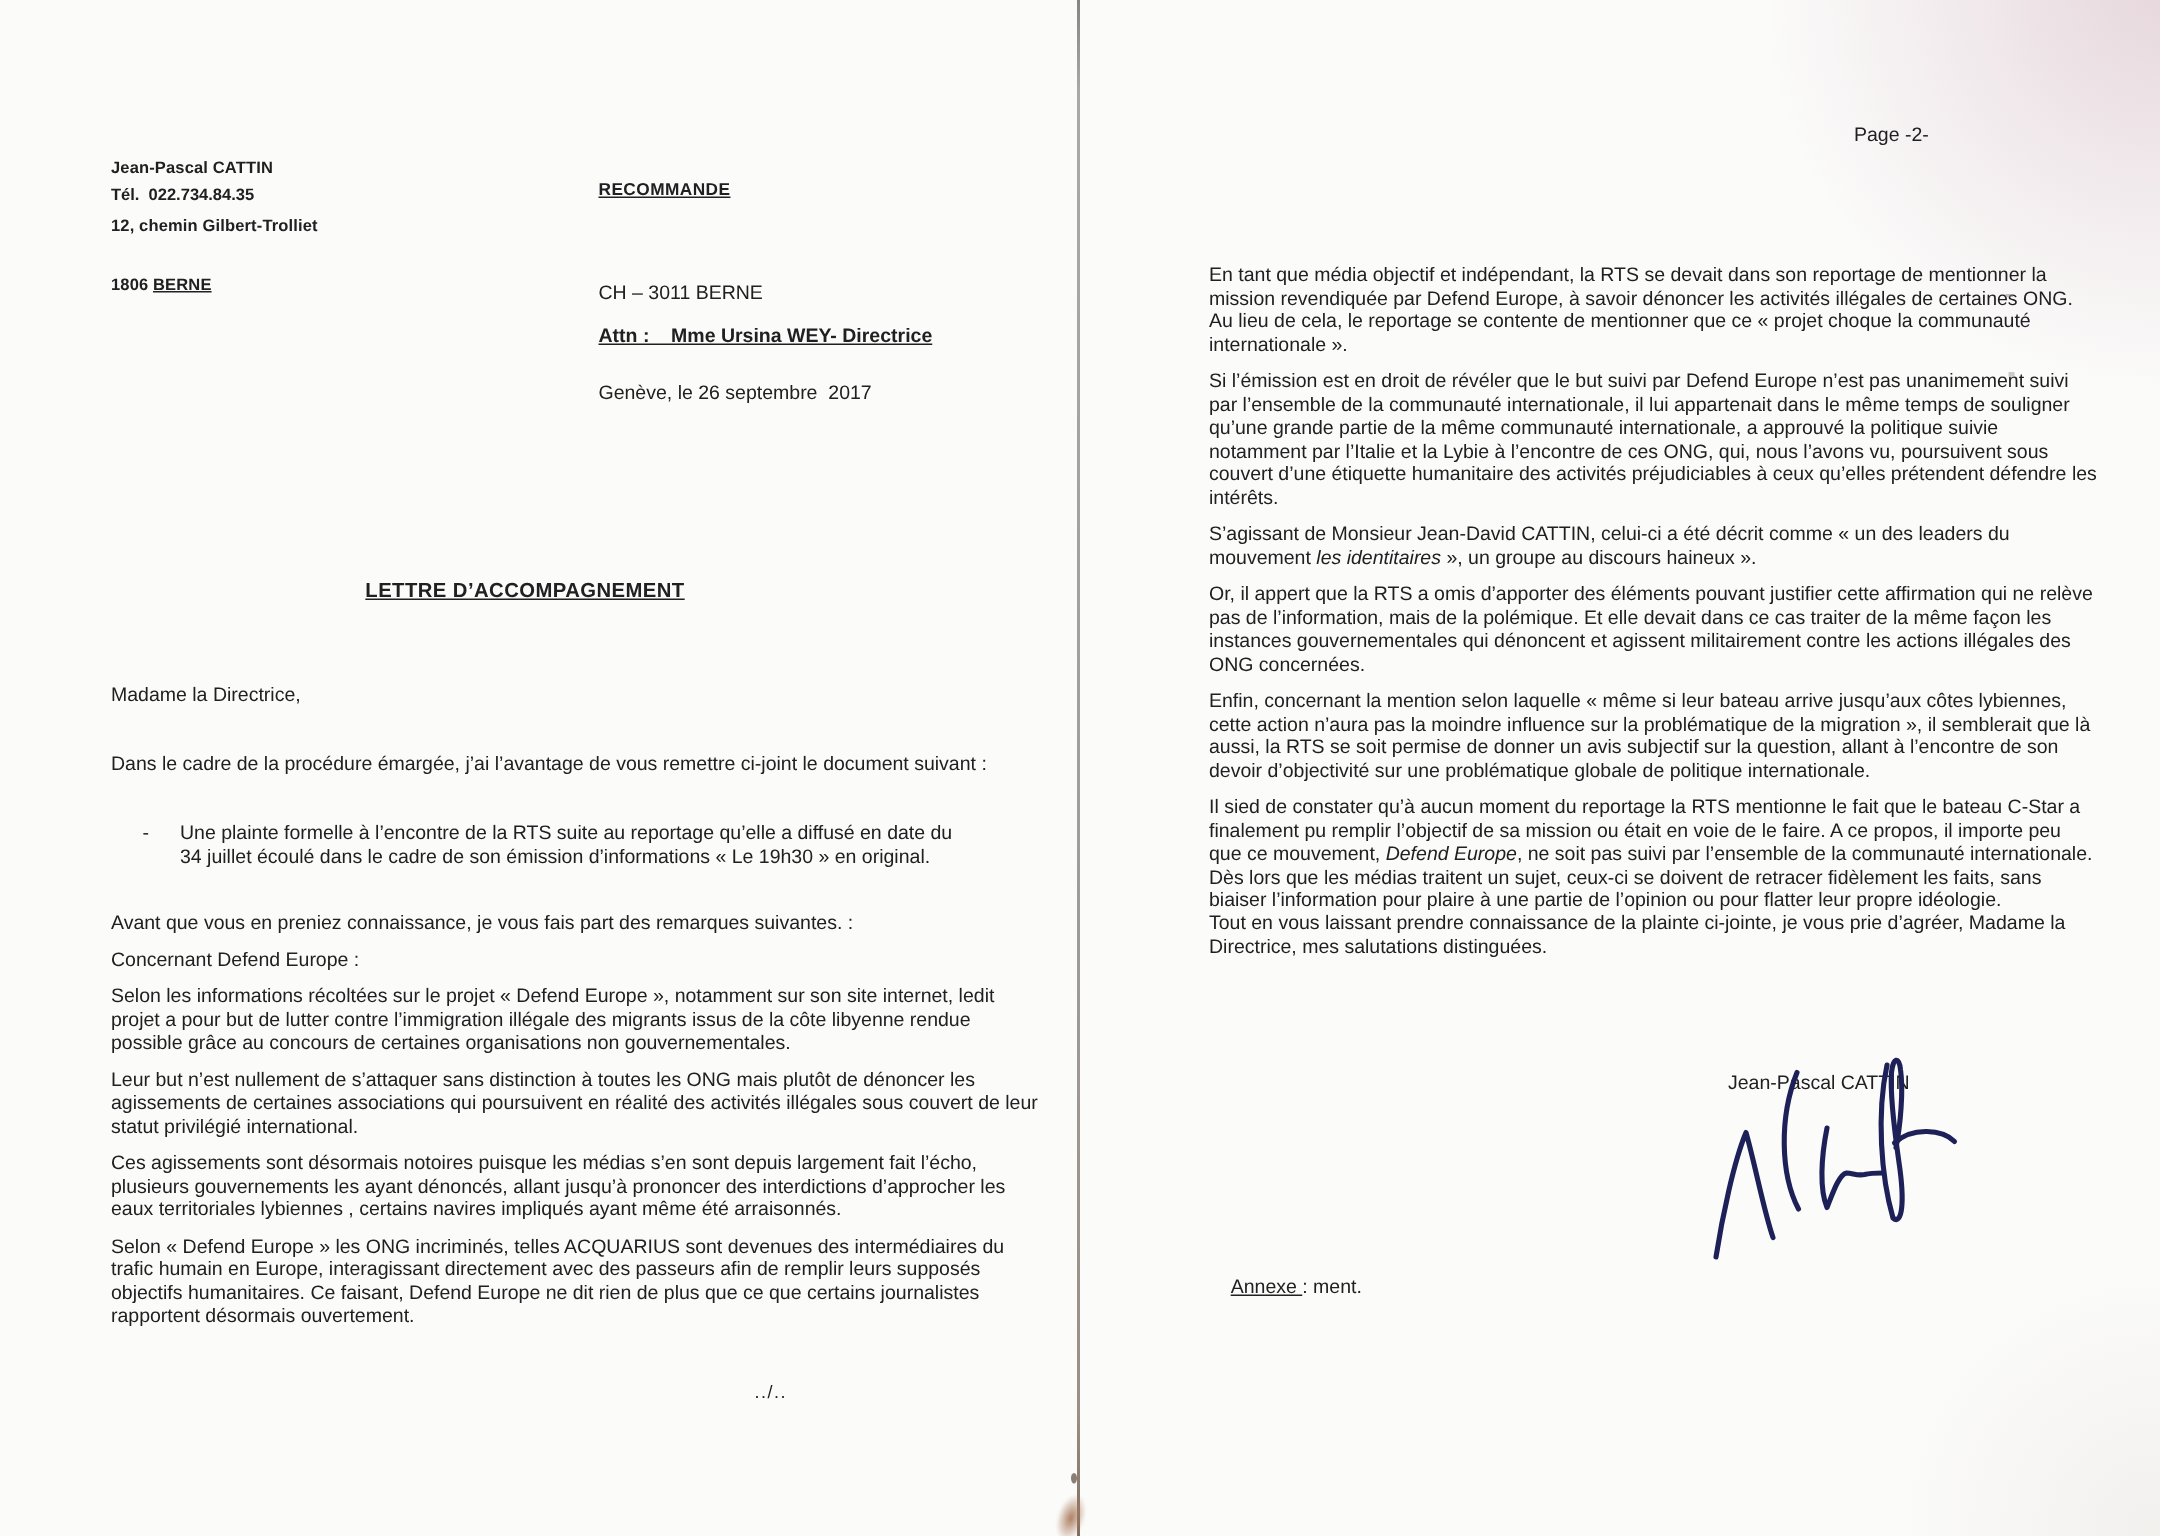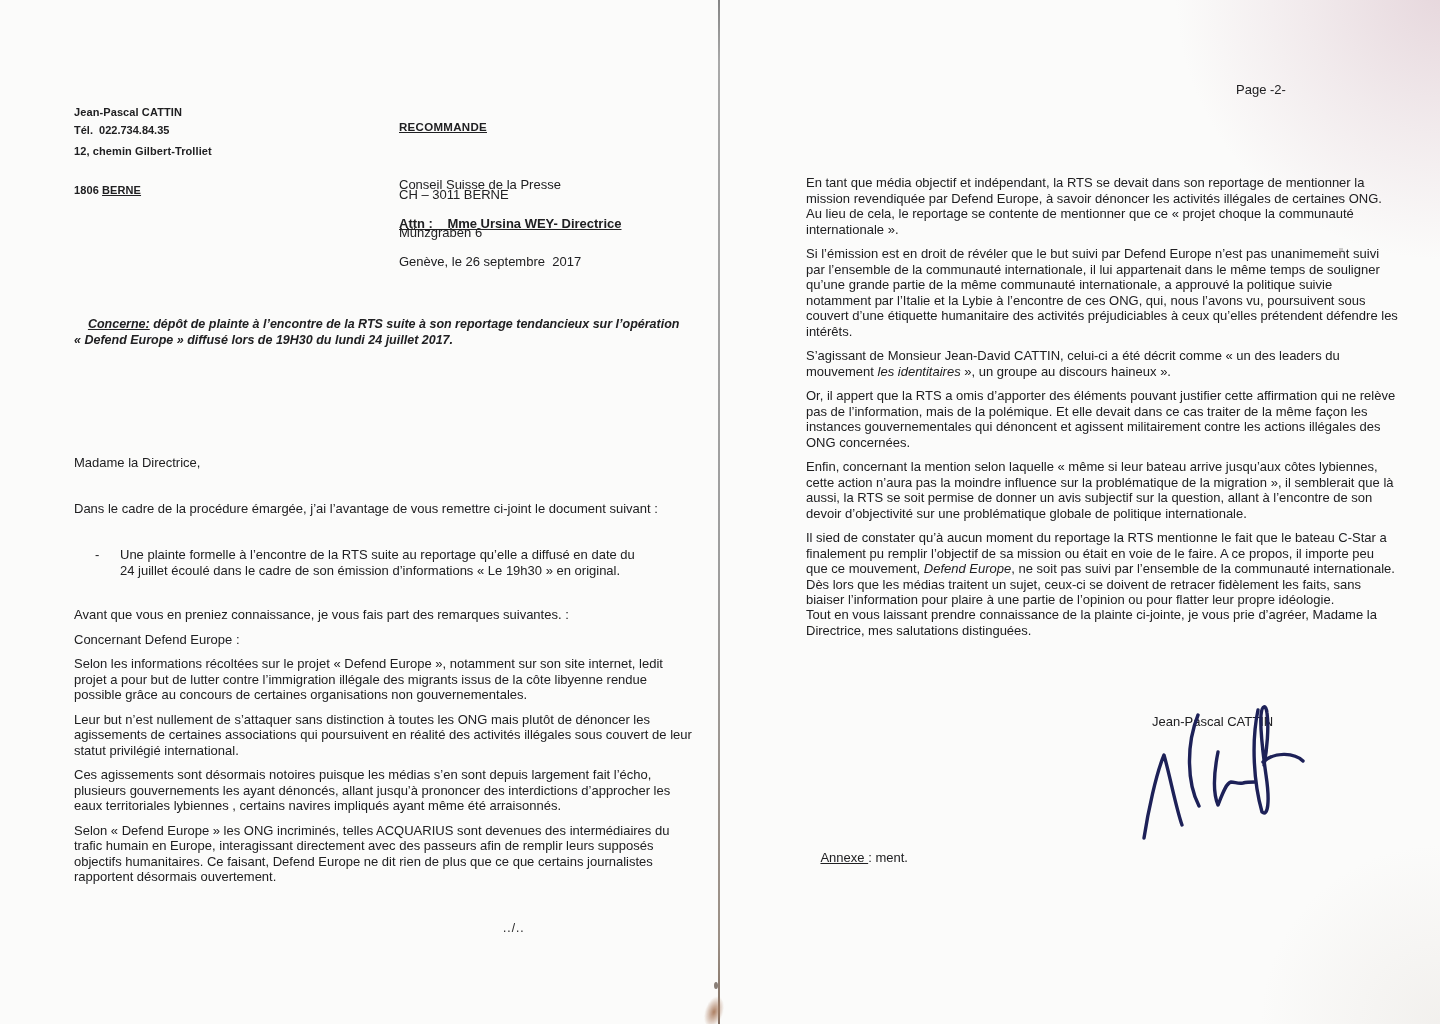--- a/index.html
+++ b/index.html
@@ -64,39 +64,33 @@
 
   
   <div class="abs sender">
     <div>Jean-Pascal CATTIN</div>
     <div>12, chemin Gilbert-Trolliet</div>
     <div><span>1806 </span><span class="u">BERNE</span></div>
   </div>
   <div class="abs sender-phone">Tél.  022.734.84.35</div>
 
   <div class="abs recommande">RECOMMANDE</div>
-  <div class="abs recipient">
-    <div>Conseil Suisse de la Presse</div>
-    <div>Münzgraben 6</div>
-  </div>
   <div class="abs cityline">CH – 3011 BERNE</div>
   <div class="abs attn">Attn :    Mme Ursina WEY- Directrice</div>
   <div class="abs dateline">Genève, le 26 septembre  2017</div>
 
-  <div class="abs concerne">
-    <span class="u">Concerne:</span><span> dépôt de plainte à l’encontre de la RTS suite à son reportage tendancieux sur l’opération « Defend Europe » diffusé lors de 19H30 du lundi 24 juillet 2017.</span>
-  </div>
 
+  <div class="abs doc-title">LETTRE D’ACCOMPAGNEMENT</div>
 
   <div class="abs salutation">Madame la Directrice,</div>
   <div class="abs intro">Dans le cadre de la procédure émargée, j’ai l’avantage de vous remettre ci-joint le document suivant :</div>
 
   <div class="abs bullet">
     <span class="dash">-</span>
-    <span>Une plainte formelle à l’encontre de la RTS suite au reportage qu’elle a diffusé en date du 24 juillet écoulé dans le cadre de son émission d’informations « Le 19h30 » en original.</span>
+    <span>Une plainte formelle à l’encontre de la RTS suite au reportage qu’elle a diffusé en date du 34 juillet écoulé dans le cadre de son émission d’informations « Le 19h30 » en original.</span>
   </div>
 
   <div class="abs remarks"><p class="para"><span>Avant que vous en preniez connaissance, je vous fais part des remarques suivantes. :</span></p><p class="para"><span>Concernant Defend Europe :</span></p><p class="para"><span>Selon les informations récoltées sur le projet « Defend Europe », notamment sur son site internet, ledit projet a pour but de lutter contre l’immigration illégale des migrants issus de la côte libyenne rendue possible grâce au concours de certaines organisations non gouvernementales.</span></p><p class="para"><span>Leur but n’est nullement de s’attaquer sans distinction à toutes les ONG mais plutôt de dénoncer les agissements de certaines associations qui poursuivent en réalité des activités illégales sous couvert de leur statut privilégié international.</span></p><p class="para"><span>Ces agissements sont désormais notoires puisque les médias s’en sont depuis largement fait l’écho, plusieurs gouvernements les ayant dénoncés, allant jusqu’à prononcer des interdictions d’approcher les eaux territoriales lybiennes , certains navires impliqués ayant même été arraisonnés.</span></p><p class="para"><span>Selon « Defend Europe » les ONG incriminés, telles ACQUARIUS sont devenues des intermédiaires du trafic humain en Europe, interagissant directement avec des passeurs afin de remplir leurs supposés objectifs humanitaires. Ce faisant, Defend Europe ne dit rien de plus que ce que certains journalistes rapportent désormais ouvertement.</span></p></div>
 
   <div class="abs page-mark">../..</div>
 
   
   <div class="abs page-label">Page -2-</div>
 
   <div class="abs body2"><p class="para"><span>En tant que média objectif et indépendant, la RTS se devait dans son reportage de mentionner la mission revendiquée par Defend Europe, à savoir dénoncer les activités illégales de certaines ONG. Au lieu de cela, le reportage se contente de mentionner que ce « projet choque la communauté internationale ».</span></p><p class="para"><span>Si l’émission est en droit de révéler que le but suivi par Defend Europe n’est pas unanimement suivi par l’ensemble de la communauté internationale, il lui appartenait dans le même temps de souligner qu’une grande partie de la même communauté internationale, a approuvé la politique suivie notamment par l’Italie et la Lybie à l’encontre de ces ONG, qui, nous l’avons vu, poursuivent sous couvert d’une étiquette humanitaire des activités préjudiciables à ceux qu’elles prétendent défendre les intérêts.</span></p><p class="para"><span>S’agissant de Monsieur Jean-David CATTIN, celui-ci a été décrit comme « un des leaders du mouvement </span><span class="em">les identitaires</span><span> », un groupe au discours haineux ».</span></p><p class="para"><span>Or, il appert que la RTS a omis d’apporter des éléments pouvant justifier cette affirmation qui ne relève pas de l’information, mais de la polémique. Et elle devait dans ce cas traiter de la même façon les instances gouvernementales qui dénoncent et agissent militairement contre les actions illégales des ONG concernées.</span></p><p class="para"><span>Enfin, concernant la mention selon laquelle « même si leur bateau arrive jusqu’aux côtes lybiennes, cette action n’aura pas la moindre influence sur la problématique de la migration », il semblerait que là aussi, la RTS se soit permise de donner un avis subjectif sur la question, allant à l’encontre de son devoir d’objectivité sur une problématique globale de politique internationale.</span></p><p class="para"><span>Il sied de constater qu’à aucun moment du reportage la RTS mentionne le fait que le bateau C-Star a finalement pu remplir l’objectif de sa mission ou était en voie de le faire. A ce propos, il importe peu que ce mouvement, </span><span class="em">Defend Europe</span><span>, ne soit pas suivi par l’ensemble de la communauté internationale. Dès lors que les médias traitent un sujet, ceux-ci se doivent de retracer fidèlement les faits, sans biaiser l’information pour plaire à une partie de l’opinion ou pour flatter leur propre idéologie.</span></p></div>

